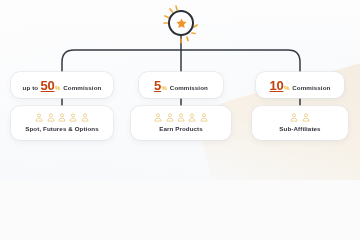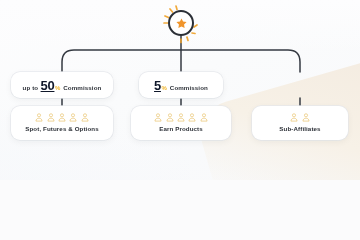--- a/index.html
+++ b/index.html
@@ -70,21 +70,21 @@
 
   .pct-line{
     display:flex;align-items:baseline;justify-content:center;
     white-space:nowrap;line-height:1;
   }
   .pct-pre{
     font-size:6.2px;font-weight:700;color:#2d3138;
     margin-right:2.4px;letter-spacing:.1px;
   }
   .pct-num{
-    font-size:13px;font-weight:800;color:#0f172a;
+    font-size:13px;font-weight:800;color:#c2410c;
     letter-spacing:-.3px;
     text-decoration:underline;
   }
   .pct-sym{
     font-size:6px;font-weight:700;color:#f0b429;
     margin-left:.5px;margin-right:3px;
   }
   .pct-post{
     font-size:6.2px;font-weight:700;color:#2d3138;letter-spacing:.1px;
   }
@@ -205,20 +205,28 @@
           <path d="M1.9 16.2c0-3.4 2.7-5.9 6.1-5.9s6.1 2.5 6.1 5.9z" fill="none" stroke="#e8c26a" stroke-width="1.35" stroke-linejoin="round"></path>
         </svg>
         <svg width="8" height="9" viewBox="0 0 16 18">
           <circle cx="8" cy="4.6" r="3.1" fill="none" stroke="#e8c26a" stroke-width="1.35"></circle>
           <path d="M1.9 16.2c0-3.4 2.7-5.9 6.1-5.9s6.1 2.5 6.1 5.9z" fill="none" stroke="#e8c26a" stroke-width="1.35" stroke-linejoin="round"></path>
         </svg>
       </div>
     <div class="desc-label">Earn Products</div>
   </div>
 
+  <div class="card pct-card" style="left:256px;top:72px;width:88px;">
+    <div class="pct-line">
+
+      <span class="pct-num">10</span>
+      <span class="pct-sym">%</span>
+      <span class="pct-post">Commission</span>
+    </div>
+  </div>
 
   <div class="card desc-card" style="left:252px;top:106px;width:96px;">
     <div class="people">
         <svg width="8" height="9" viewBox="0 0 16 18">
           <circle cx="8" cy="4.6" r="3.1" fill="none" stroke="#e8c26a" stroke-width="1.35"></circle>
           <path d="M1.9 16.2c0-3.4 2.7-5.9 6.1-5.9s6.1 2.5 6.1 5.9z" fill="none" stroke="#e8c26a" stroke-width="1.35" stroke-linejoin="round"></path>
         </svg>
         <svg width="8" height="9" viewBox="0 0 16 18">
           <circle cx="8" cy="4.6" r="3.1" fill="none" stroke="#e8c26a" stroke-width="1.35"></circle>
           <path d="M1.9 16.2c0-3.4 2.7-5.9 6.1-5.9s6.1 2.5 6.1 5.9z" fill="none" stroke="#e8c26a" stroke-width="1.35" stroke-linejoin="round"></path>

